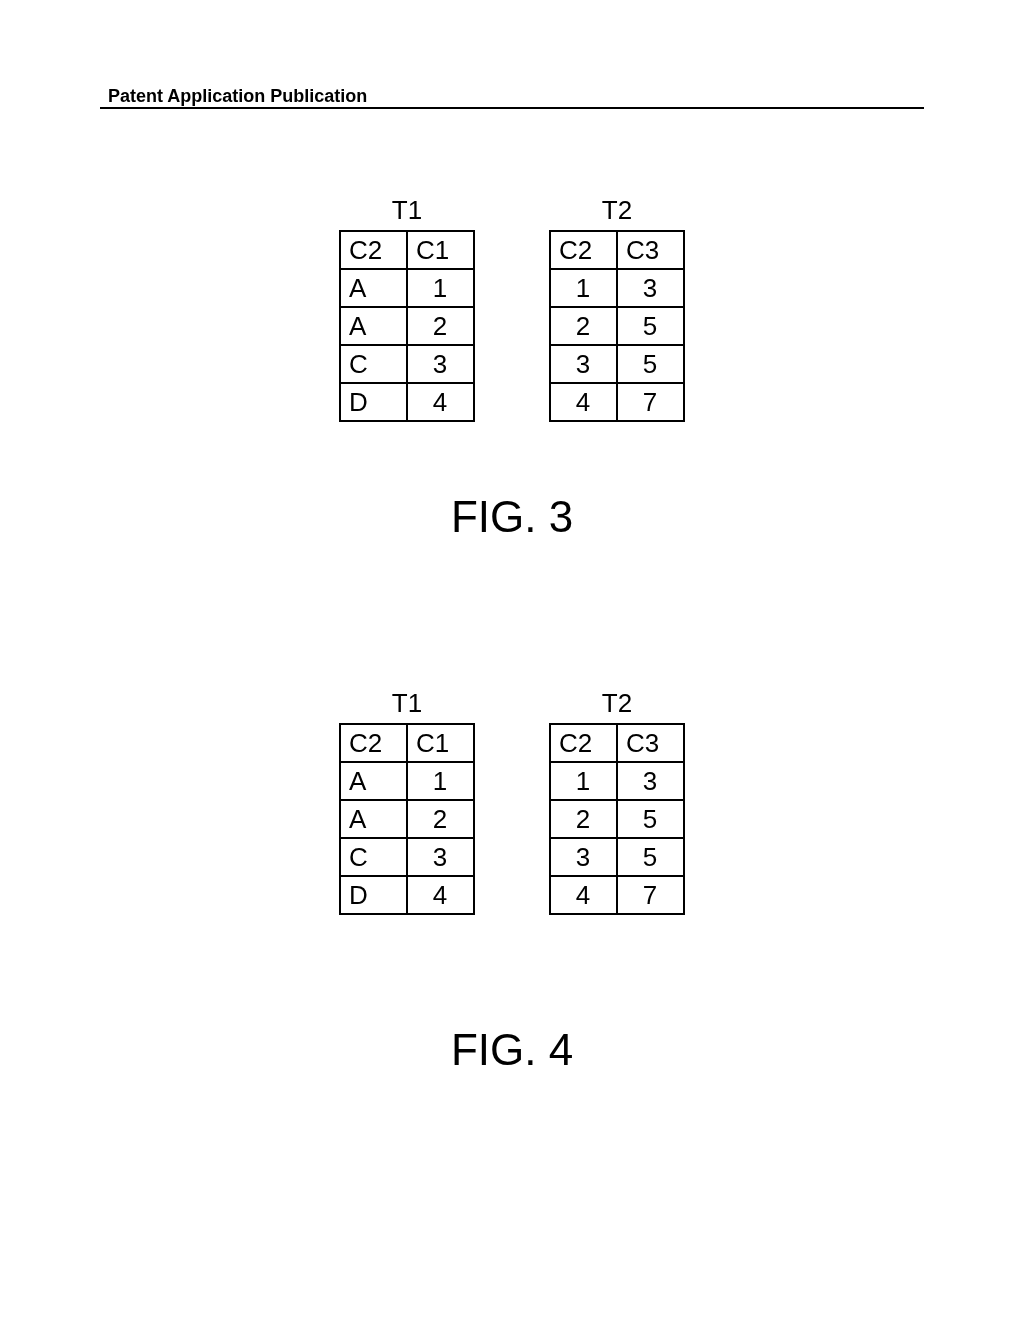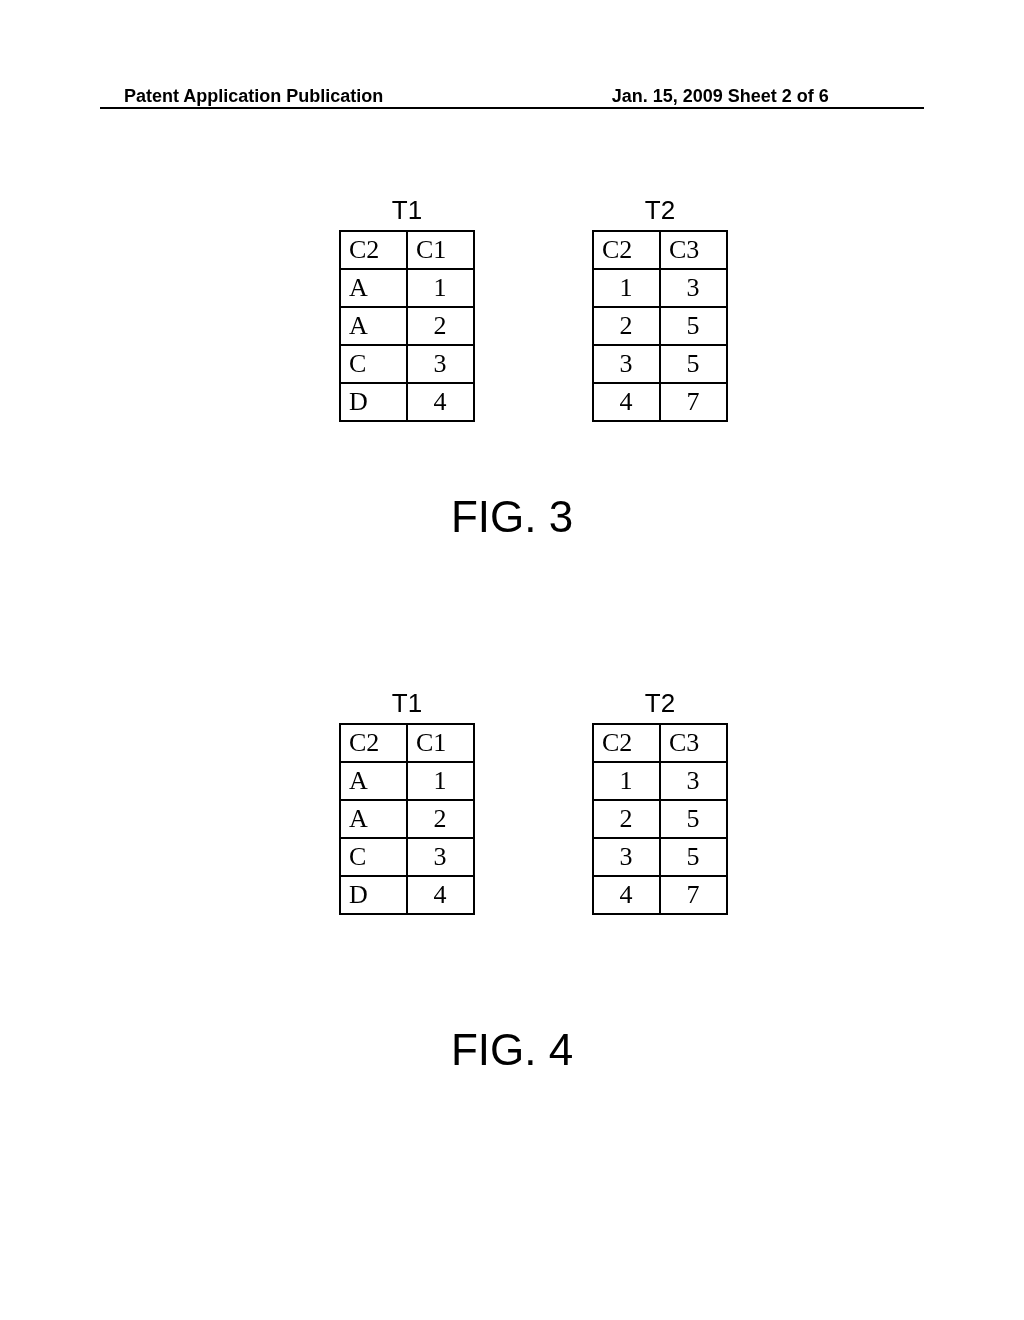--- a/index.html
+++ b/index.html
@@ -7,21 +7,21 @@
       padding: 0;
       width: 1024px;
       height: 1320px;
       font-family: Arial, Helvetica, sans-serif;
       background: white;
       position: relative;
     }
     .header {
       position: absolute;
       top: 86px;
-      left: 16px;
+      left: 0;
       right: 0;
       display: flex;
       justify-content: space-between;
       padding: 0 105px 0 108px;
       font-size: 18px;
       font-weight: bold;
     }
     .header-left { flex: 1; text-align: left; }
     .header-center { flex: 1; text-align: center; white-space: nowrap; }
     .header-right { flex: 1; text-align: right; }
@@ -47,57 +47,54 @@
       left: 0;
       right: 0;
       display: flex;
       justify-content: center;
       gap: 74px;
     }
     .table-block {
       display: flex;
       flex-direction: column;
       align-items: center;
-      margin-left: 43px;
     }
     .table-title {
       font-size: 26px;
       margin-bottom: 4px;
       text-align: center;
     }
     table {
       border-collapse: collapse;
     }
     td {
       border: 2px solid black;
       width: 56px;
       height: 34px;
       font-size: 26px;
       text-align: left;
       padding-left: 8px;
       vertical-align: middle;
-      font-family: Liberation Serif, serif;
     }
     td.center { text-align: center; padding-left: 0; }
     .fig-label {
       position: absolute;
       left: 0;
       right: 0;
       text-align: center;
       font-size: 44px;
     }
     .fig3-label { top: 492px; }
     .fig4-label { top: 1025px; }
   </style>
 </head>
 <body>
 
 <div class="header">
   <span class="header-left">Patent Application Publication</span>
-  <span class="header-center">Jan. 15, 2009   Sheet 2 of 6</span>
 </div>
 <div class="header-divider"></div>
 
 <div class="fig3-container">
   <div class="table-block">
     <div class="table-title">T1</div>
     <table>
       <tbody>
           <tr>
             <td>C2</td>

